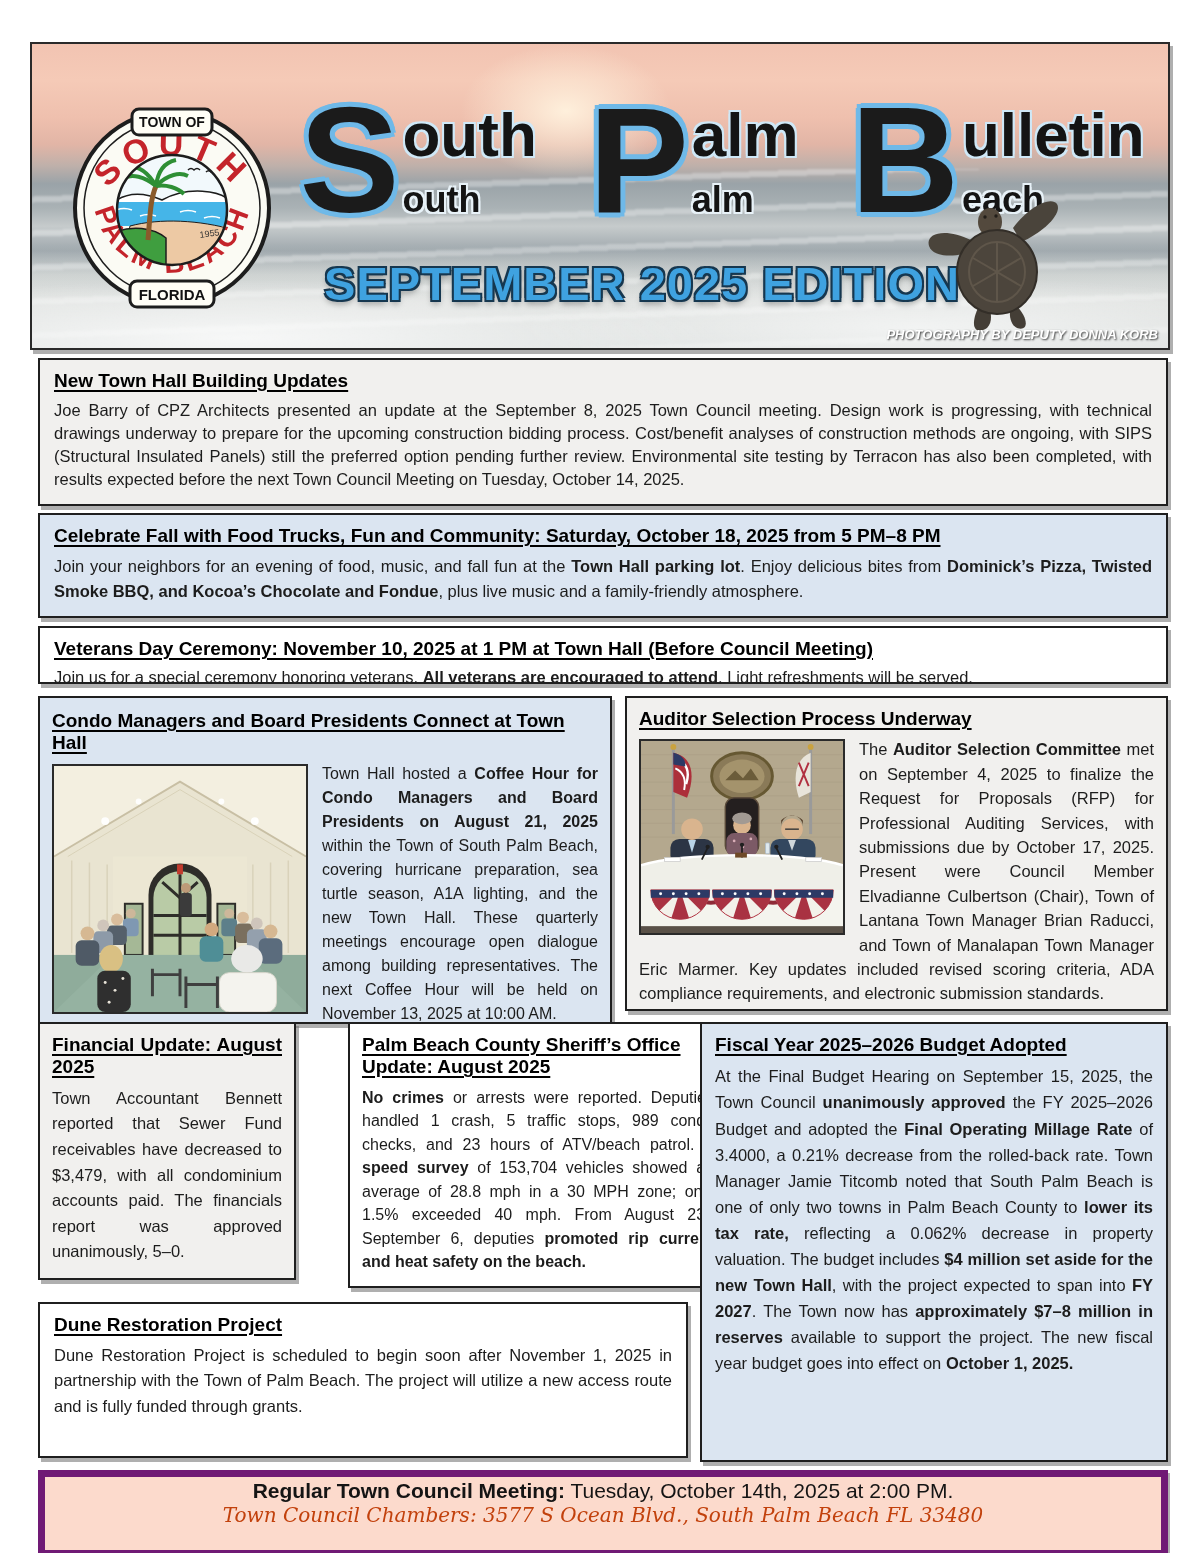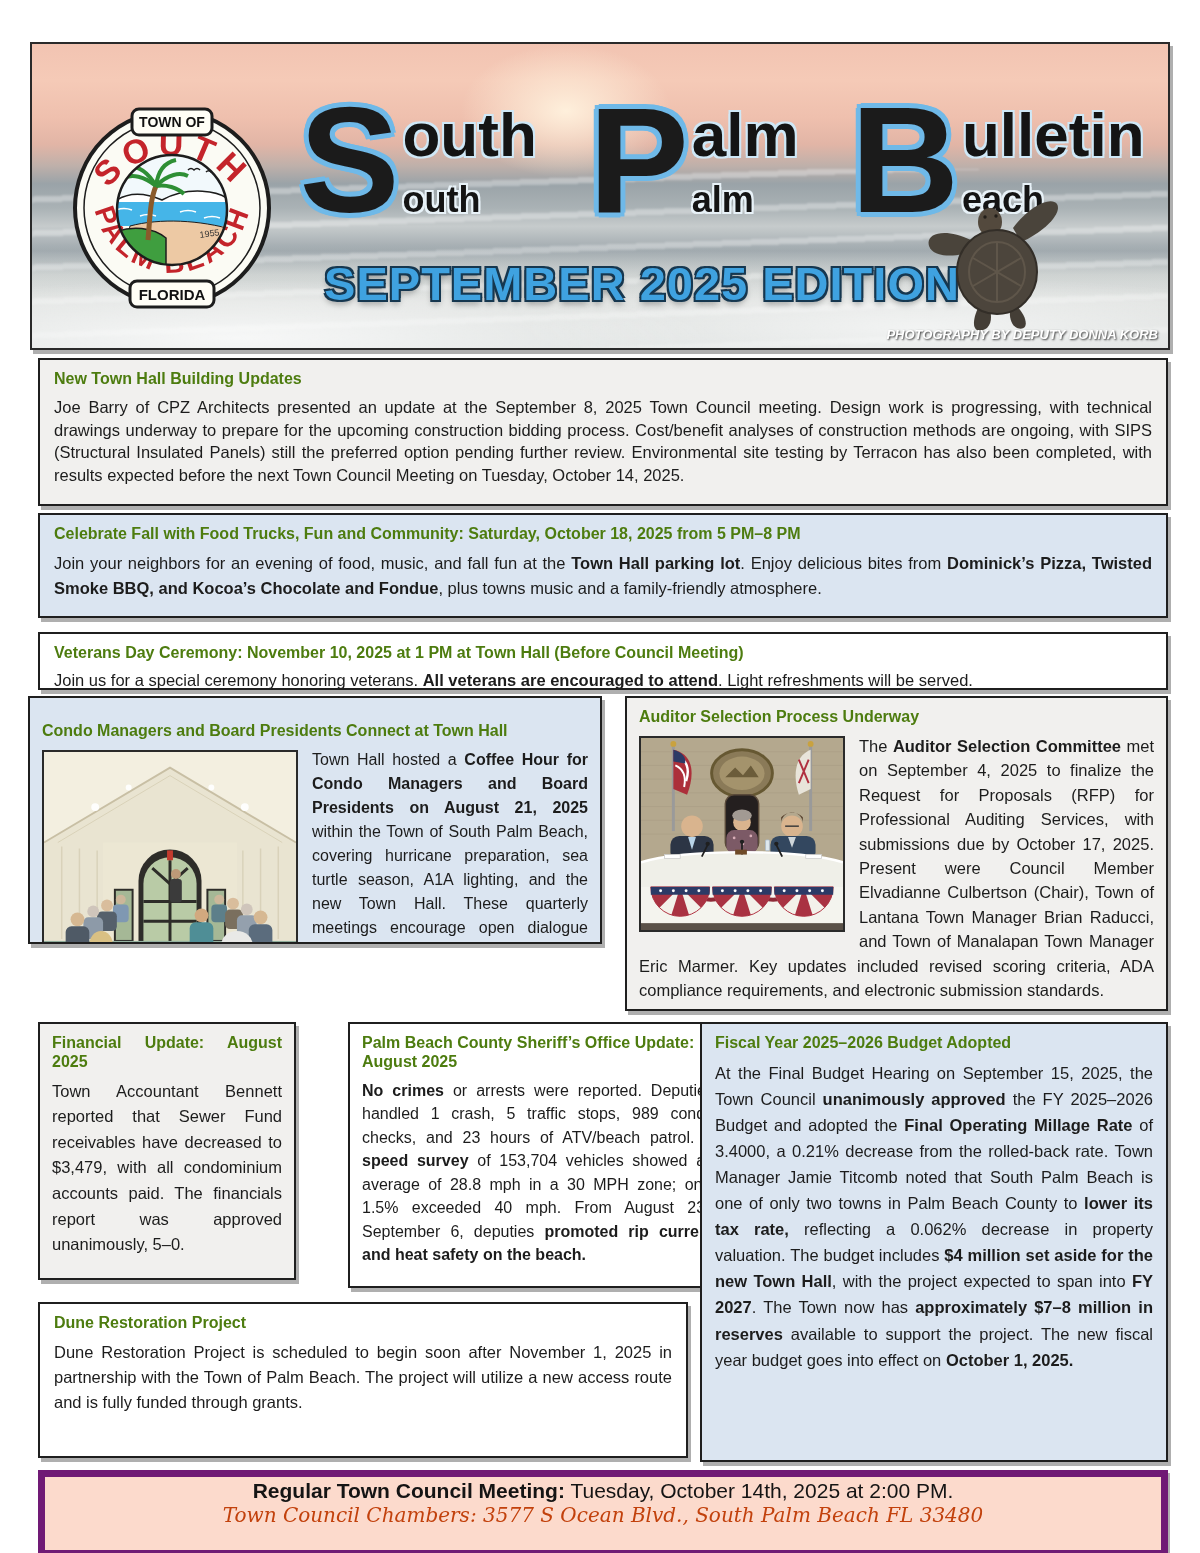--- a/index.html
+++ b/index.html
@@ -9,22 +9,22 @@
   }
   *{box-sizing:border-box; margin:0; padding:0;}
   html,body{background:#ffffff;}
   .page{position:relative; width:1200px; height:1553px; background:#fff;
         font-family:"Liberation Sans", sans-serif; color:var(--body-text,#1c1c1c); overflow:hidden;}
   .box{position:absolute; border:2px solid var(--box-border,#1f1f1f);
        box-shadow:3px 4px 0 rgba(110,110,110,.55); padding:8px 14px; overflow:hidden;}
   .bg-gray{background:var(--section-gray,#f1f0ee);}
   .bg-blue{background:var(--section-blue,#dbe5f1);}
   .bg-white{background:var(--section-white,#ffffff);}
-  .box h2{font-size:16px; line-height:1.18; color:#4d7c0f; font-weight:bold;
-          text-decoration-thickness:2px; text-underline-offset:3px;
+  .box h2{font-size:19px; line-height:1.18; color:#000000; font-weight:bold;
+          text-decoration:underline; text-decoration-thickness:2px; text-underline-offset:3px;
           margin:2px 0 7px 0;}
   .box p{font-size:16.5px; line-height:1.5; text-align:justify; color:var(--body-text,#1c1c1c);}
   .b{font-weight:bold;}
   .justify-h{text-align:justify;}
 
   
   .banner{position:absolute; left:30px; top:42px; width:1140px; height:308px;
           border:2px solid #2a2a2a; box-shadow:3px 4px 0 rgba(110,110,110,.55); overflow:hidden;
           background:
             radial-gradient(150px 95px at 47% 22%, rgba(255,242,222,.95), rgba(255,242,222,0) 70%),
@@ -62,23 +62,23 @@
      text-shadow:-2px -2px 0 #16374f, 2px -2px 0 #16374f, -2px 2px 0 #16374f, 2px 2px 0 #16374f,
                  0 4px 6px rgba(0,0,0,.35);}
   .turtle{position:absolute; left:885px; top:142px; width:160px; height:160px;}
   .credit{position:absolute; right:10px; bottom:6px; font-size:13px; font-weight:bold;
           font-style:italic; color:#fff; text-shadow:1px 1px 2px rgba(40,40,40,.9);}
 
   
   #s-townhall {left:38px; top:358px;  width:1130px; height:148px;}
   #s-townhall p{line-height:1.38;}
   #s-fall     {left:38px; top:513px;  width:1130px; height:105px;}
-  #s-veterans {left:38px; top:626px;  width:1130px; height:58px;margin-top:6px;}
+  #s-veterans {left:38px; top:626px;  width:1130px; height:58px;}
   #s-veterans h2{margin-bottom:5px;}
-  #s-condo    {left:28px; top:696px;  width:574px;  height:248px; padding:22px 12px;}
+  #s-condo    {left:38px; top:696px;  width:574px;  height:328px; padding:10px 12px;}
   #s-condo p  {font-size:16px; line-height:1.5;}
   #s-auditor  {left:625px; top:696px; width:543px;  height:315px; padding:8px 12px;}
   #s-auditor p{font-size:16.5px; line-height:1.48;}
   #s-financial{left:38px; top:1022px; width:258px;  height:258px; padding:8px 12px;}
   #s-financial p{line-height:1.55;}
   #s-sheriff  {left:308px; top:1022px; width:380px; height:266px; padding:8px 12px;margin-left:40px;}
   #s-sheriff p{font-size:16px; line-height:1.47;}
   #s-budget   {left:700px; top:1022px; width:468px; height:440px; padding:8px 13px;}
   #s-budget p {line-height:1.58;}
   #s-dune     {left:38px; top:1302px; width:650px;  height:156px;}
@@ -196,21 +196,21 @@
     <div class="credit">PHOTOGRAPHY BY DEPUTY DONNA KORB</div>
   </header>
 
   <section class="box bg-gray" id="s-townhall">
     <h2>New Town Hall Building Updates</h2>
     <p><span>Joe Barry of CPZ Architects presented an update at the September 8, 2025 Town Council meeting. Design work is progressing, with technical drawings underway to prepare for the upcoming construction bidding process. Cost/benefit analyses of construction methods are ongoing, with SIPS (Structural Insulated Panels) still the preferred option pending further review. Environmental site testing by Terracon has also been completed, with results expected before the next Town Council Meeting on Tuesday, October 14, 2025.</span></p>
   </section>
 
   <section class="box bg-blue" id="s-fall">
     <h2>Celebrate Fall with Food Trucks, Fun and Community: Saturday, October 18, 2025 from 5 PM–8 PM</h2>
-    <p><span>Join your neighbors for an evening of food, music, and fall fun at the </span><span class="b">Town Hall parking lot</span><span>. Enjoy delicious bites from </span><span class="b">Dominick’s Pizza, Twisted Smoke BBQ, and Kocoa’s Chocolate and Fondue</span><span>, plus towns music and a family-friendly atmosphere.</span></p>
+    <p><span>Join your neighbors for an evening of food, music, and fall fun at the </span><span class="b">Town Hall parking lot</span><span>. Enjoy delicious bites from </span><span class="b">Dominick’s Pizza, Twisted Smoke BBQ, and Kocoa’s Chocolate and Fondue</span><span>, plus live music and a family-friendly atmosphere.</span></p>
   </section>
 
   <section class="box bg-white" id="s-veterans">
     <h2>Veterans Day Ceremony: November 10, 2025 at 1 PM at Town Hall (Before Council Meeting)</h2>
     <p><span>Join us for a special ceremony honoring veterans. </span><span class="b">All veterans are encouraged to attend</span><span>. Light refreshments will be served.</span></p>
   </section>
 
   <section class="box bg-blue" id="s-condo">
     <h2>Condo Managers and Board Presidents Connect at Town Hall</h2>
 

